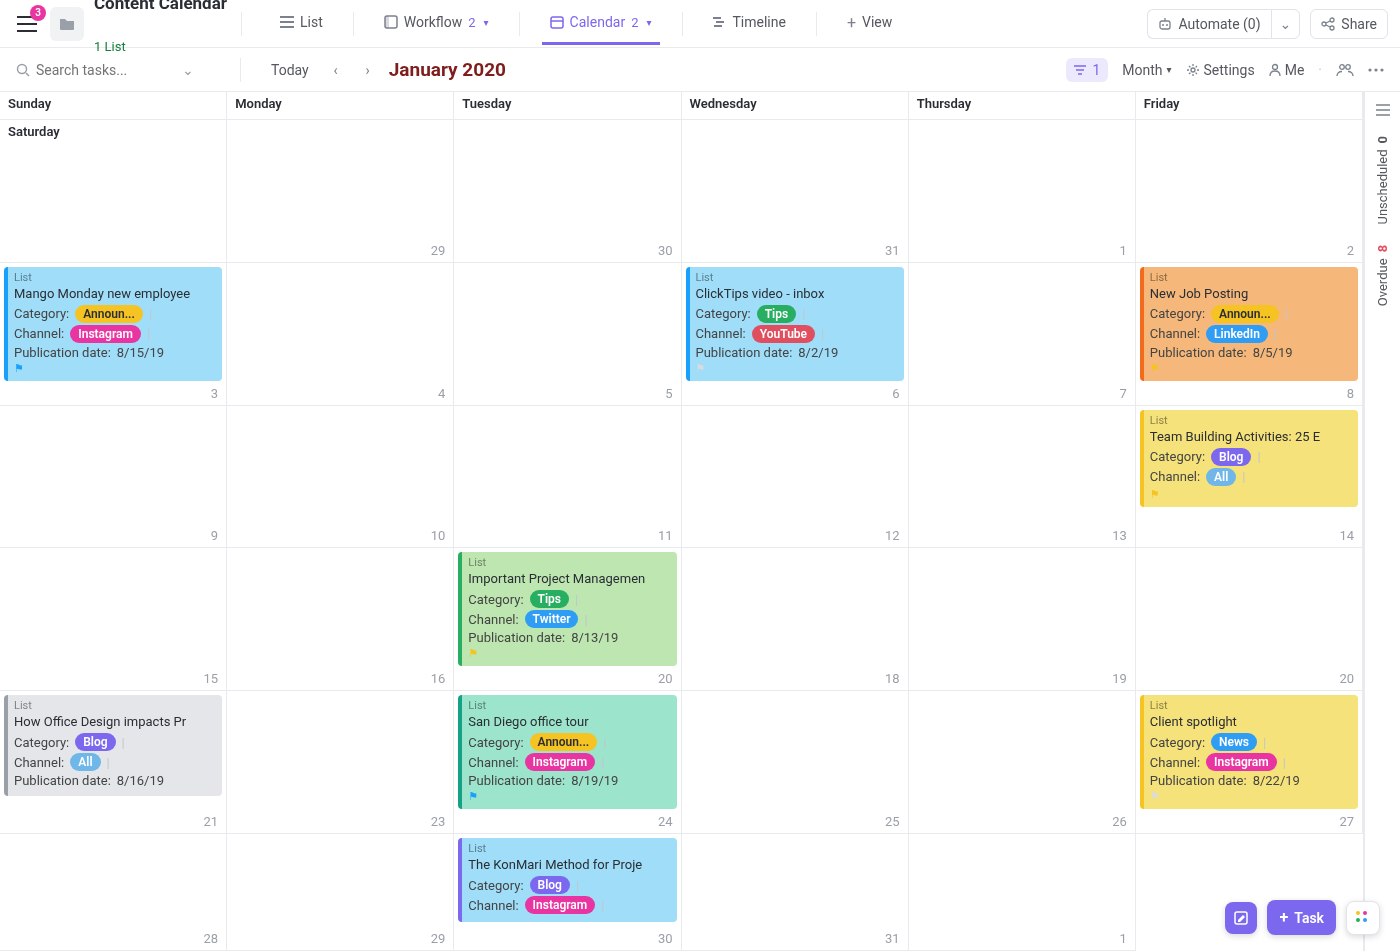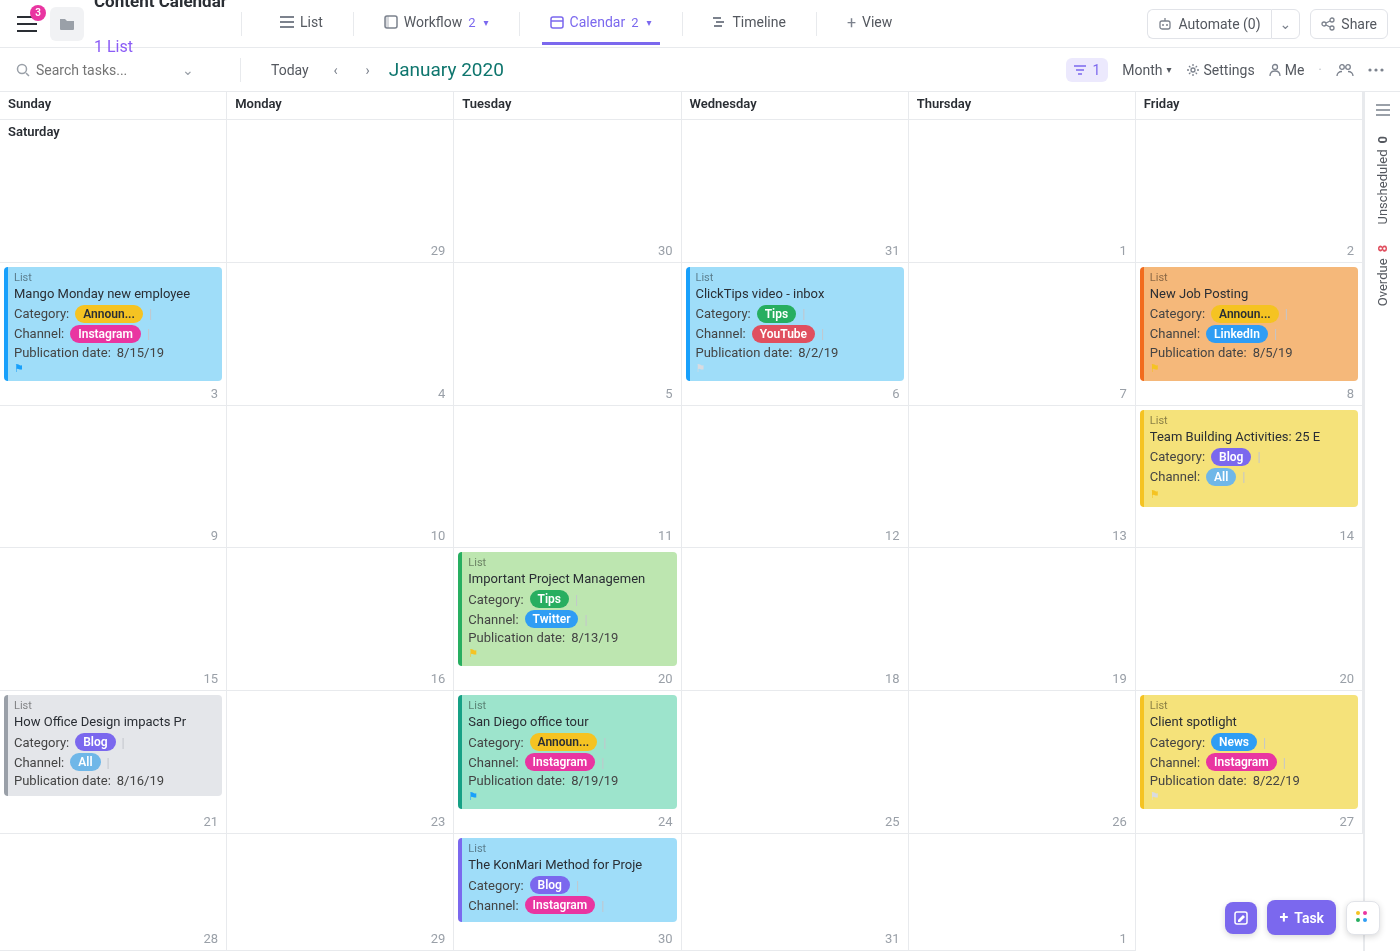--- a/index.html
+++ b/index.html
@@ -4,38 +4,38 @@
 <style>
 * { margin: 0; padding: 0; box-sizing: border-box; font-family: -apple-system, BlinkMacSystemFont, "Segoe UI", Roboto, Helvetica, Arial, sans-serif; }
 body { background: #fff; color: #2a2e34; font-size: 14px; overflow: hidden; }
 
 
 .topbar { display: flex; align-items: center; height: 48px; padding: 0 12px; border-bottom: 1px solid #e8eaed; }
 .menu-btn { width: 30px; height: 30px; display: flex; align-items: center; justify-content: center; position: relative; cursor: pointer; }
 .menu-btn .badge { position: absolute; top: -4px; left: 18px; background: #E935A1; color: #fff; border-radius: 10px; font-size: 10px; min-width: 16px; height: 16px; display: flex; align-items: center; justify-content: center; padding: 0 4px; font-weight: 600; }
 .folder-btn { width: 34px; height: 34px; border-radius: 6px; background: #f1f2f4; display: flex; align-items: center; justify-content: center; margin: 0 10px 0 8px; color: #7c828d; }
 .title-block .title { font-size: 17px; font-weight: 700; color: #2a2e34; }
-.title-block .subtitle { font-size: 16px; color: #8b5cf6; margin-top: 26px; }
+.title-block .subtitle { font-size: 13px; color: #15803d; margin-top: 26px; }
 .vdiv { width: 1px; height: 24px; background: #e8eaed; margin: 0 14px; }
 .view-tabs { display: flex; align-items: center; gap: 8px; margin-left: 16px; }
 .view-tab { display: flex; align-items: center; gap: 6px; padding: 12px 8px; color: #54585f; cursor: pointer; border-bottom: 3px solid transparent; font-size: 14px; }
 .view-tab.active { color: #7b68ee; border-bottom-color: #7b68ee; align-items: center; }
 .view-tab .count { background: none; color: #7b68ee; font-size: 13px; }
 .chev { font-size: 10px; color: #7b68ee; margin-left: 2px; }
 .spacer { flex: 1; }
 .automate-btn, .share-btn { display: flex; align-items: center; gap: 6px; border: 1px solid #e1e3e8; border-radius: 6px; padding: 6px 10px; cursor: pointer; color: #54585f; }
 .automate-group { display: flex; gap: 0; margin-right: 10px; }
 .automate-group .automate-btn { border-top-right-radius: 0; border-bottom-right-radius: 0; border-right: none; text-align: center; }
 .automate-chev { border: 1px solid #e1e3e8; border-top-left-radius: 0; border-bottom-left-radius: 0; border-top-right-radius: 6px; border-bottom-right-radius: 6px; padding: 6px 8px; display: flex; align-items: center; cursor: pointer; color: #7c828d; }
 
 
 .subbar { display: flex; align-items: center; height: 44px; padding: 0 16px; border-bottom: 1px solid #e8eaed; gap: 10px; color: #54585f; }
 .search { display: flex; align-items: center; gap: 6px; color: #9aa0a8; flex: 0 0 200px; }
 .search input { border: none; outline: none; font-size: 14px; width: 140px; color: #54585f; }
-.month-title { font-size: 19px; font-weight: 400; color: #0f766e; }
+.month-title { font-size: 19px; font-weight: 700; color: #7f1d1d; }
 .pill { display: flex; align-items: center; gap: 6px; padding: 4px 8px; border-radius: 6px; cursor: pointer; }
 .pill.filter { background: #ece9fd; color: #7b68ee; }
 .today-btn { color: #54585f; cursor: pointer; padding: 4px 6px; }
 .nav-arrow { width: 22px; height: 22px; display: flex; align-items: center; justify-content: center; cursor: pointer; color: #7c828d; }
 .right-tools { margin-left: auto; display: flex; align-items: center; gap: 14px; }
 .right-tools .item { display: flex; align-items: center; gap: 4px; cursor: pointer; }
 
 
 .calwrap { display: flex; height: calc(100vh - 92px); }
 .grid { flex: 1; display: grid; grid-template-columns: repeat(6, 1fr); grid-template-rows: 28px repeat(5, 1fr); border-right: 1px solid #e8eaed; }

